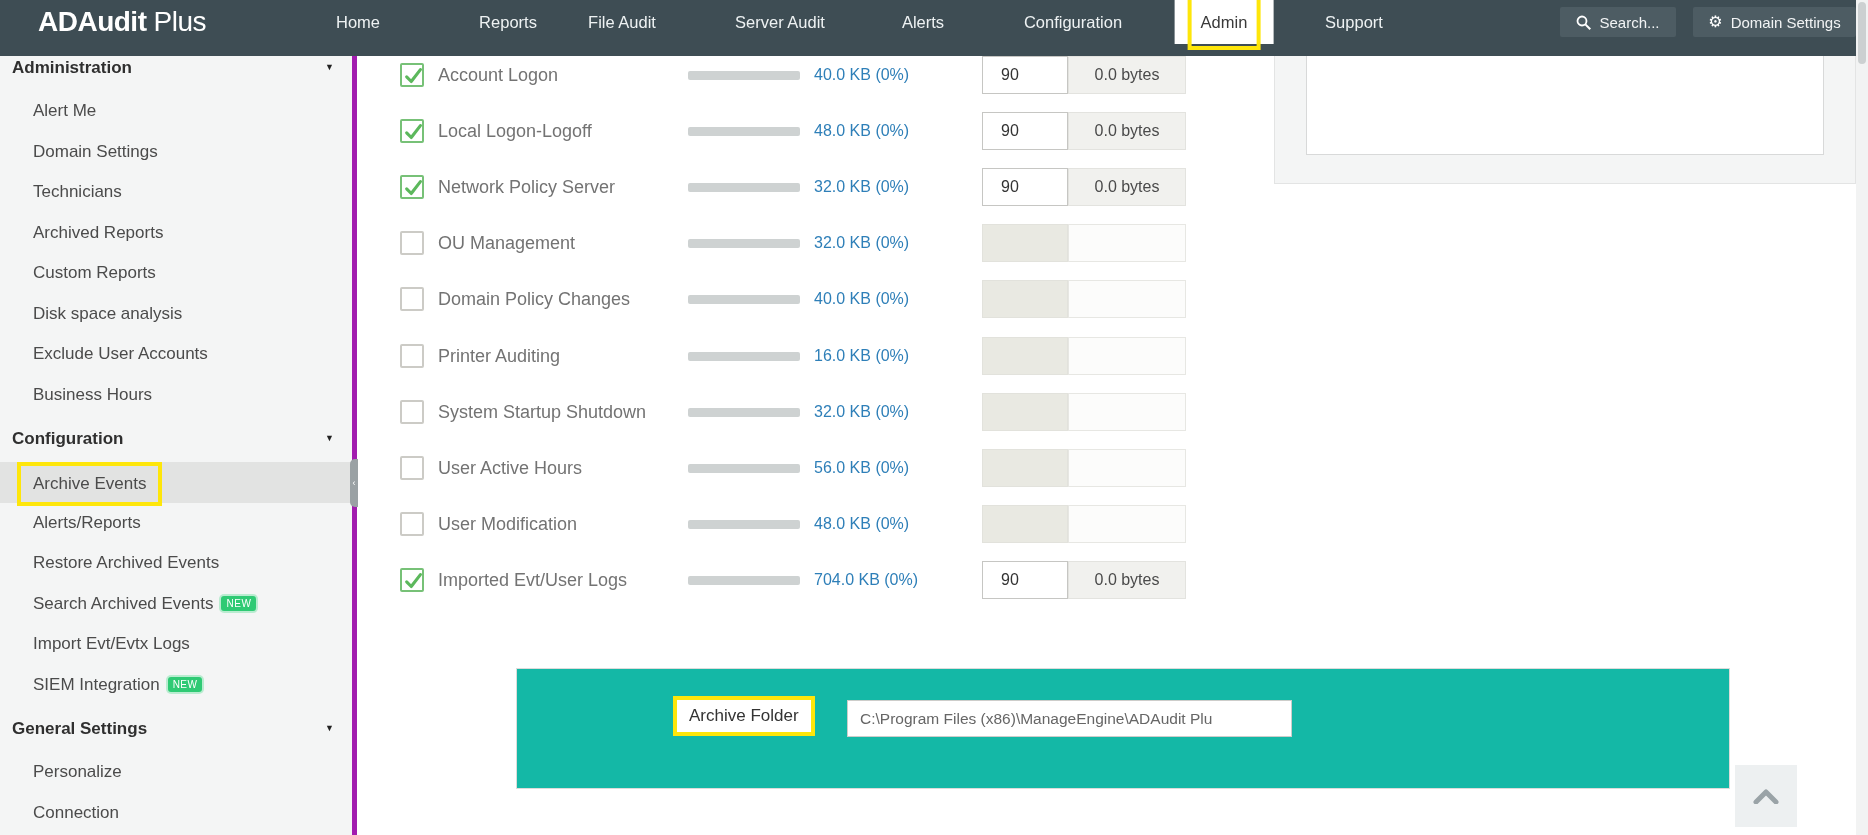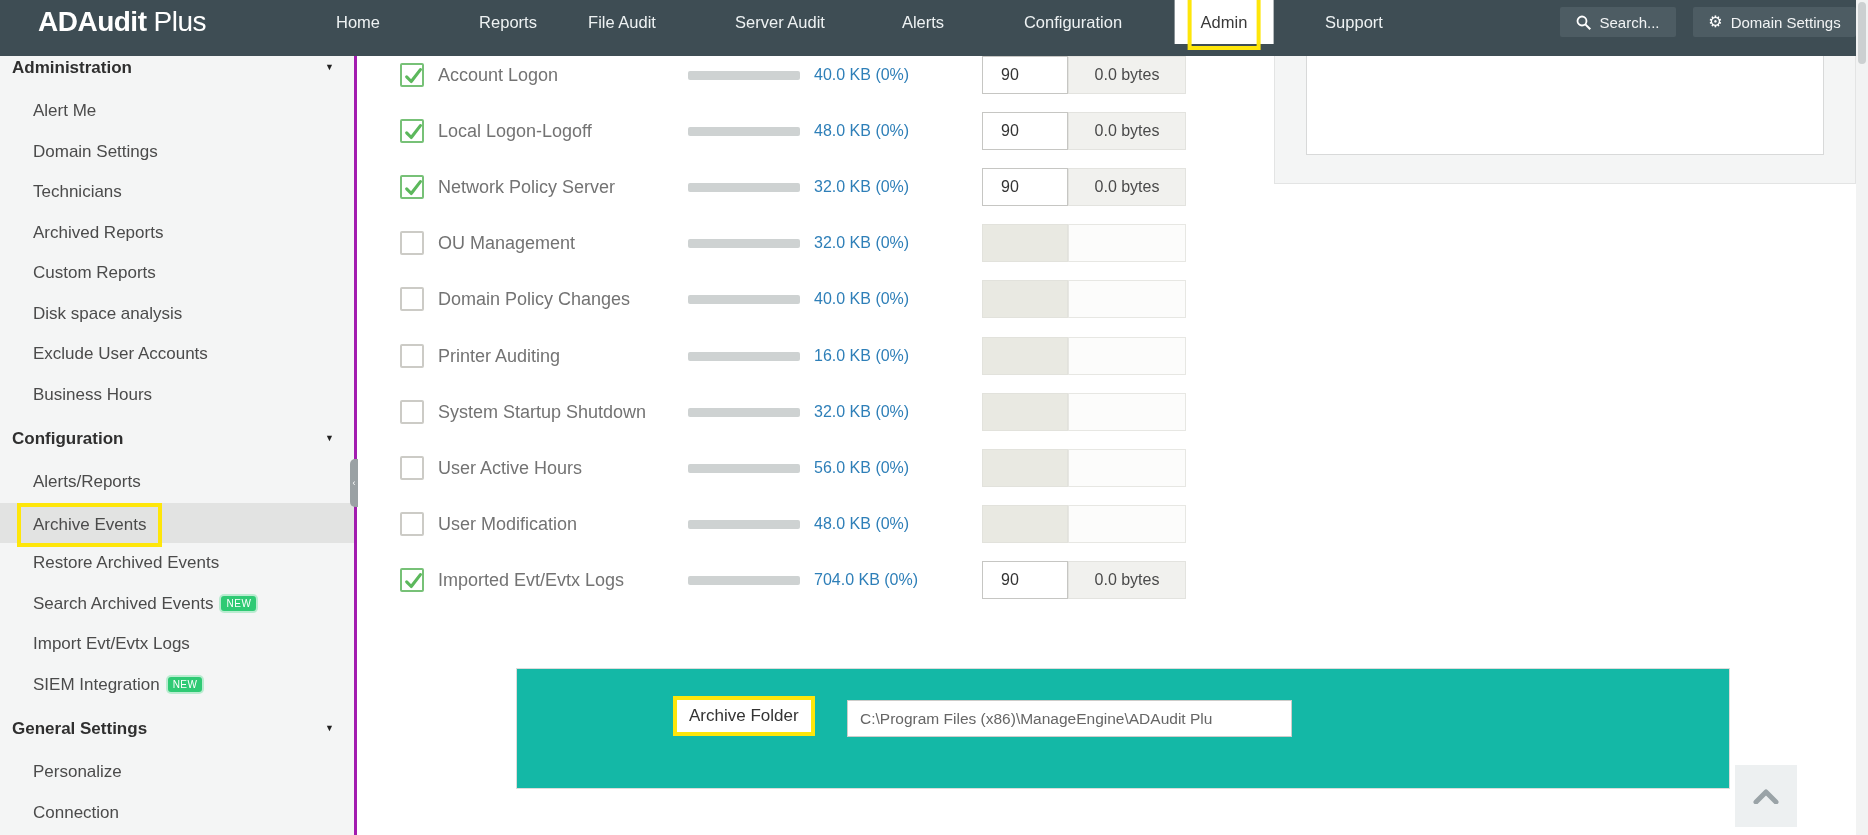--- a/index.html
+++ b/index.html
@@ -27,21 +27,21 @@
   .gear { color:#fff; font-size:16px; line-height:1; }
 
   
   .vscroll { position:absolute; right:0; top:0; width:12px; height:835px;
     background:#f2f3f3; z-index:9; }
   .vscroll .thumb { position:absolute; left:2px; top:2px; width:8px; height:62px;
     background:#ccd0d1; border-radius:4px; }
 
   
   .sidebar { position:absolute; left:0; top:44px; width:357px; height:791px;
-    background:#f4f5f5; border-right:3px solid #a21caf; z-index:3; }
+    background:#f4f5f5; border-right:5px solid #a21caf; z-index:3; }
   .side-header { position:relative; height:47px; line-height:47px; padding-left:12px;
     font-size:17px; font-weight:bold; color:#2f2f2f; cursor:pointer; }
   .side-caret { position:absolute; left:325px; top:0; font-size:9px; color:#222; }
   .side-item { position:relative; height:40.5px; line-height:40.5px; padding-left:33px;
     font-size:17px; color:#4b4b4b; white-space:nowrap; cursor:pointer; overflow:visible; }
   .side-item.selected { background:#e2e3e2; }
   .side-item.selected .ann { display:inline-block; border:4px solid var(--accent,#fee60a);
     padding:0 12px; margin-left:-16px; line-height:36px; position:relative; z-index:2; }
   .new-badge { display:inline-block; margin-left:8px; background:var(--badge-green,#2fca74);
     color:#fff; font-size:10px; font-weight:normal; line-height:15px; padding:0 5px;
@@ -130,22 +130,22 @@
       <div class="side-header"><span>Administration</span><span class="side-caret">▼</span></div>
       <div class="side-item"><span>Alert Me</span></div>
       <div class="side-item"><span>Domain Settings</span></div>
       <div class="side-item"><span>Technicians</span></div>
       <div class="side-item"><span>Archived Reports</span></div>
       <div class="side-item"><span>Custom Reports</span></div>
       <div class="side-item"><span>Disk space analysis</span></div>
       <div class="side-item"><span>Exclude User Accounts</span></div>
       <div class="side-item"><span>Business Hours</span></div>
       <div class="side-header"><span>Configuration</span><span class="side-caret">▼</span></div>
+      <div class="side-item selected"><span class="ann">Archive Events</span></div>
       <div class="side-item"><span>Alerts/Reports</span></div>
-      <div class="side-item selected"><span class="ann">Archive Events</span></div>
       <div class="side-item"><span>Restore Archived Events</span></div>
       <div class="side-item"><span>Search Archived Events</span><span class="new-badge">NEW</span></div>
       <div class="side-item"><span>Import Evt/Evtx Logs</span></div>
       <div class="side-item"><span>SIEM Integration</span><span class="new-badge">NEW</span></div>
       <div class="side-header"><span>General Settings</span><span class="side-caret">▼</span></div>
       <div class="side-item"><span>Personalize</span></div>
       <div class="side-item"><span>Connection</span></div>
     </aside>
   <div class="collapse-handle">‹</div>
 
@@ -233,21 +233,21 @@
         <span class="size-link">48.0 KB (0%)</span>
         <div class="box-disabled"></div>
         <div class="box-empty"></div>
       </div>
       <div class="arch-row" style="top: 551.9px;">
         <div class="cb checked">
           <svg width="22" height="22" viewBox="0 0 24 24">
             <polyline points="4,13 9,18 19,5" fill="none" stroke="#5cb85c" stroke-width="3.4" stroke-linecap="round" stroke-linejoin="round"></polyline>
           </svg>
         </div>
-        <span class="row-label">Imported Evt/Evtx Logs</span>
+        <span class="row-label">Imported Evt/User Logs</span>
         <div class="bar"></div>
         <span class="size-link">704.0 KB (0%)</span>
         <input class="ret-input" type="text" value="90" style="">
         <div class="bytes-box">0.0 bytes</div>
       </div>
     </div>
 
   <div class="info-panel">
     <div class="info-box"></div>
   </div>

